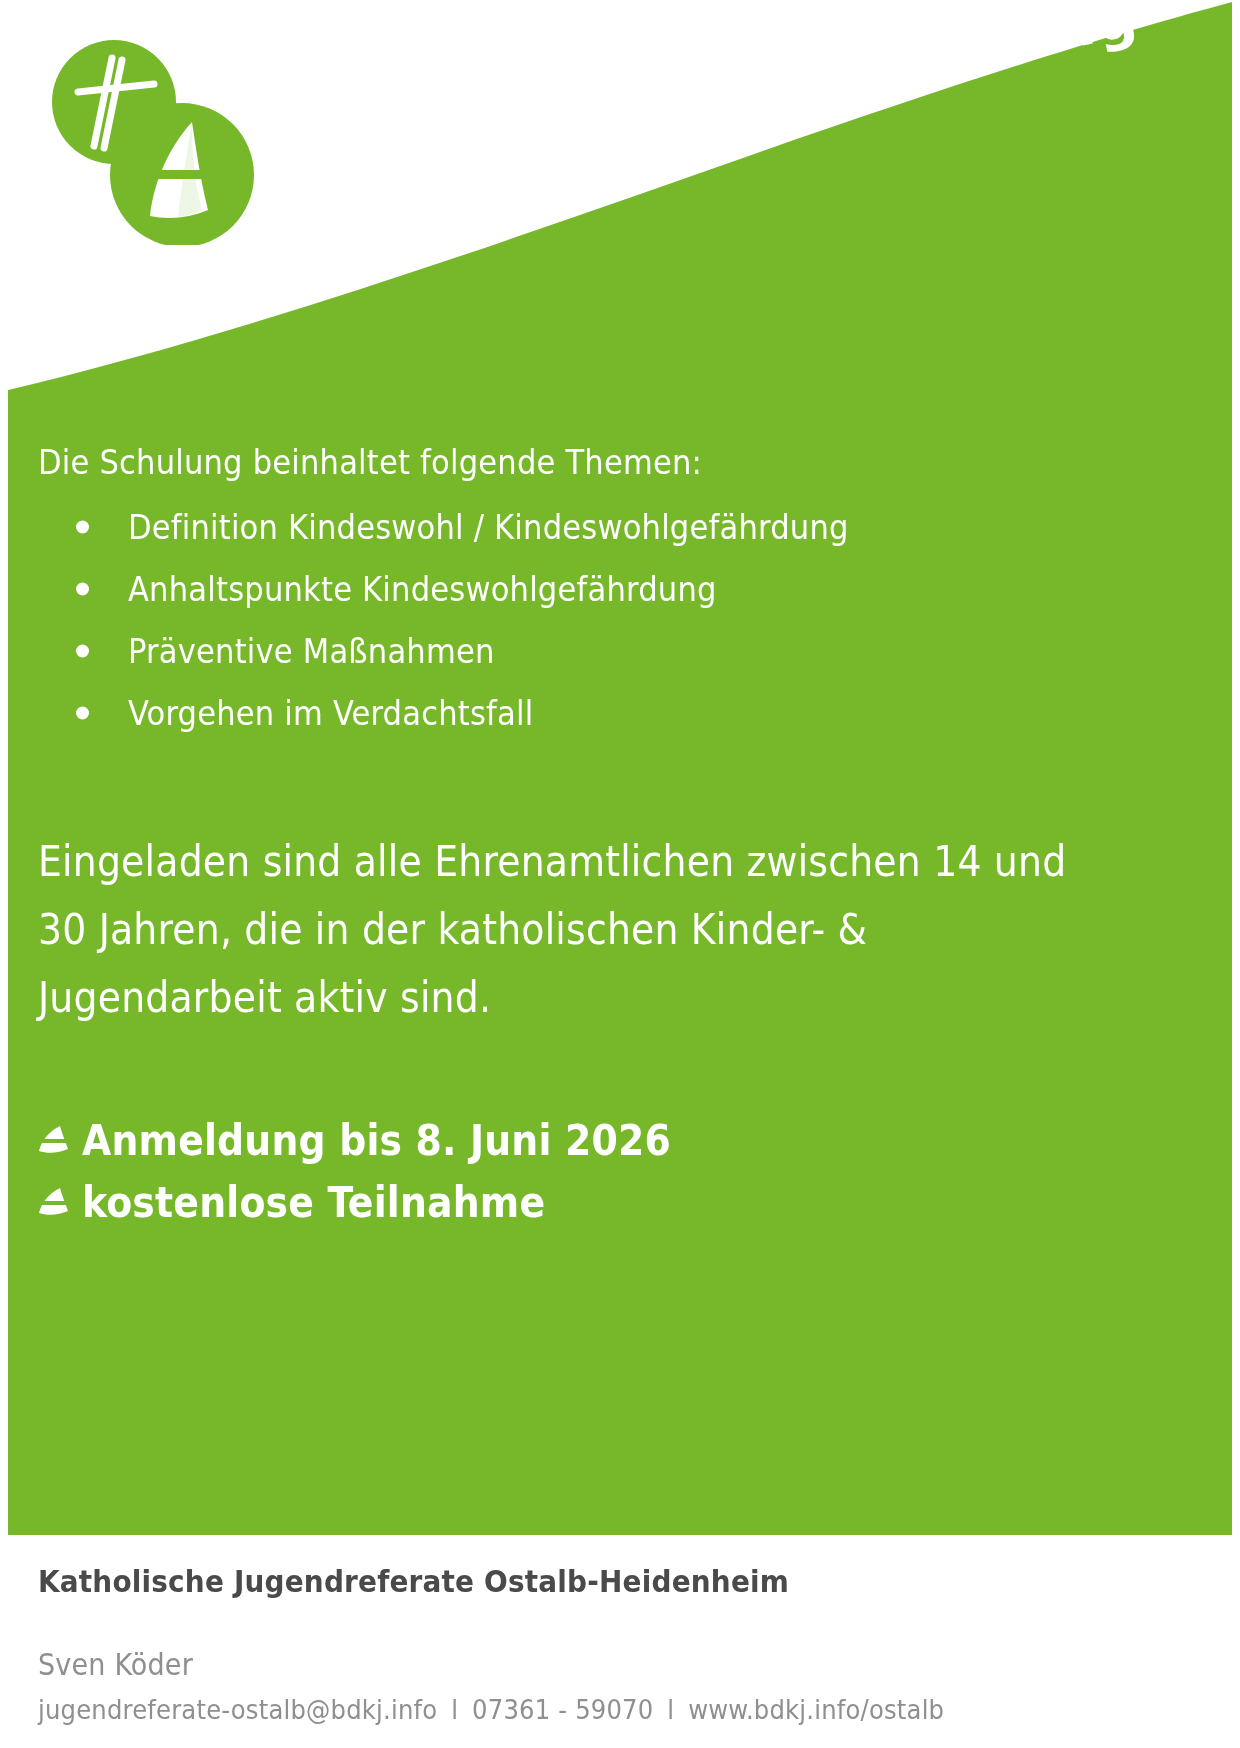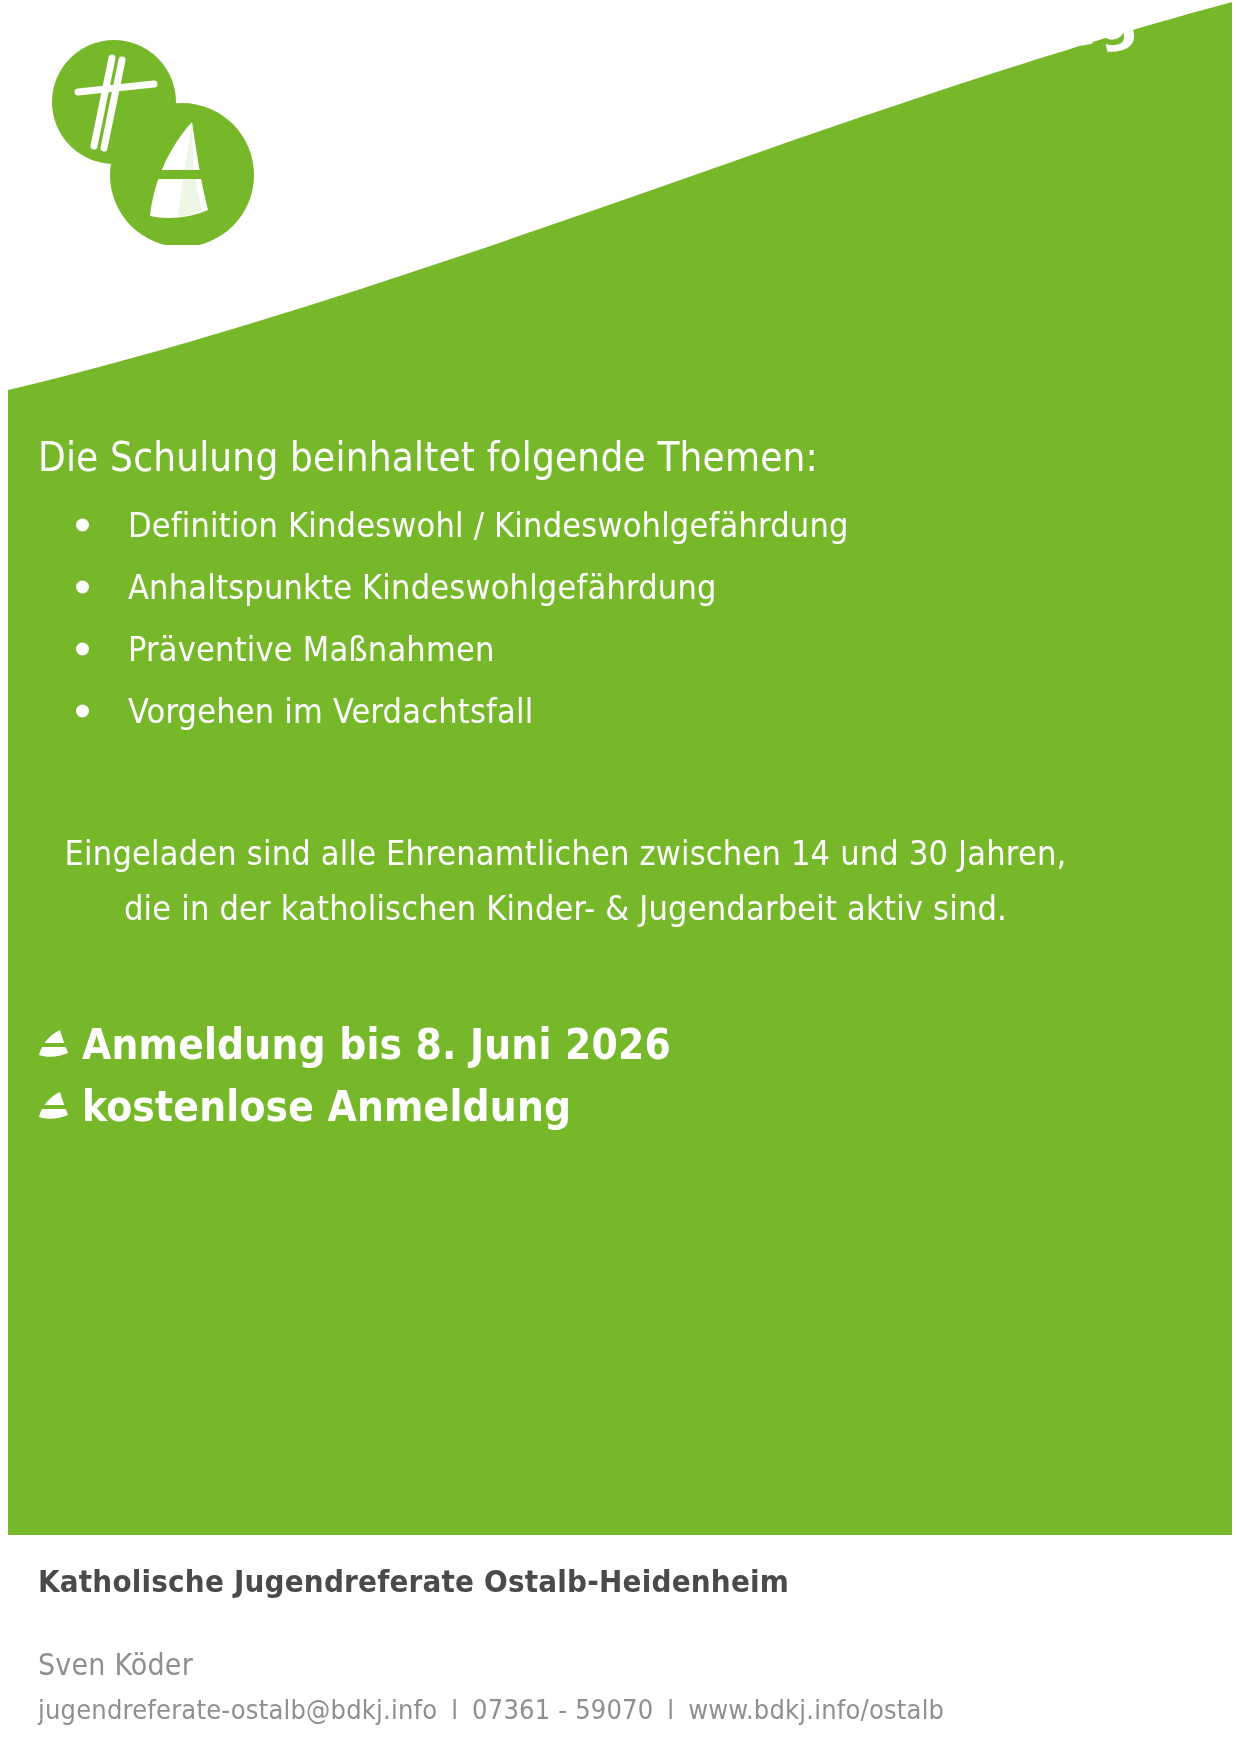--- a/index.html
+++ b/index.html
@@ -74,22 +74,22 @@
   .content {
     position: absolute;
     left: 0;
     top: 430px;
     width: 1240px;
     color: #ffffff;
     font-family: "DejaVu Sans Condensed", "Liberation Sans Narrow", "Liberation Sans", sans-serif;
   }
 
   .intro {
-    margin: 0 0 10px 38px;
-    font-size: 40px;
+    margin: 10px 0 10px 38px;
+    font-size: 34px;
     line-height: 1.35;
     letter-spacing: 0.2px;
   }
 
   .topic-list {
     list-style: none;
     margin: 0;
     padding: 0 3px 0 70px;
   }
   .topic-list li {
@@ -105,25 +105,24 @@
     top: 50%;
     transform: translateY(-50%);
     width: 13px;
     height: 13px;
     border-radius: 50%;
     background: #ffffff;
   }
 
   .paragraph {
     margin: 84px 38px 0 38px;
-    font-size: 34px;
+    font-size: 42px;
     line-height: 1.62;
     letter-spacing: 0.2px;
     max-width: 1055px;
-    text-align: center;
   }
 
   .notes {
     margin: 78px 0 0 38px;
   }
   .note-row {
     display: flex;
     align-items: flex-start;
     font-size: 42px;
     line-height: 1.0;
@@ -255,21 +254,21 @@
         </span>
         <span>Anmeldung bis 8. Juni 2026</span>
       </div>
       <div class="note-row">
         <span class="fish-icon">
           <svg width="34" height="30" viewBox="0 0 34 30" xmlns="http://www.w3.org/2000/svg">
             <path d="M22,1 C12,6 4,14 1,26 C10,29 21,28 30,24 C27,16 24,8 22,1 Z" fill="#ffffff"></path>
             <rect x="0" y="14" width="30" height="4" fill="#76b82a"></rect>
           </svg>
         </span>
-        <span>kostenlose Anmeldung</span>
+        <span>kostenlose Teilnahme</span>
       </div>
     </div>
 
   </div>
 
   <div class="footer">
     <div class="footer-org">Katholische Jugendreferate Ostalb-Heidenheim</div>
     <div class="footer-person">Sven Köder</div>
     <div class="footer-contact">
       <span>jugendreferate-ostalb@bdkj.info</span>

